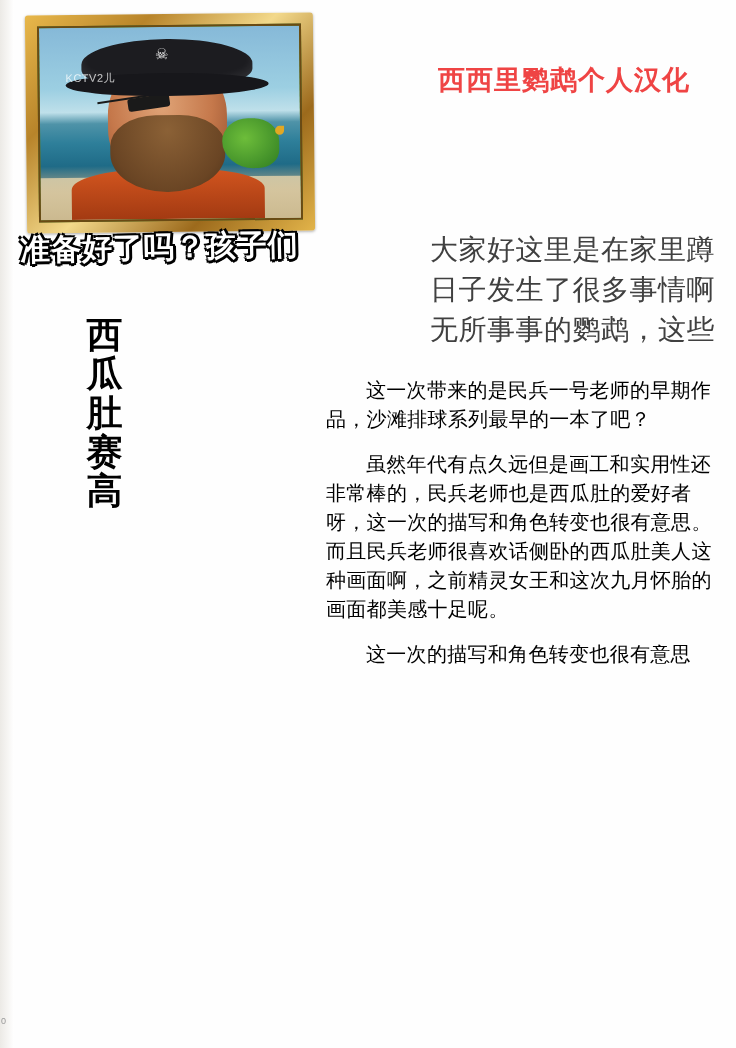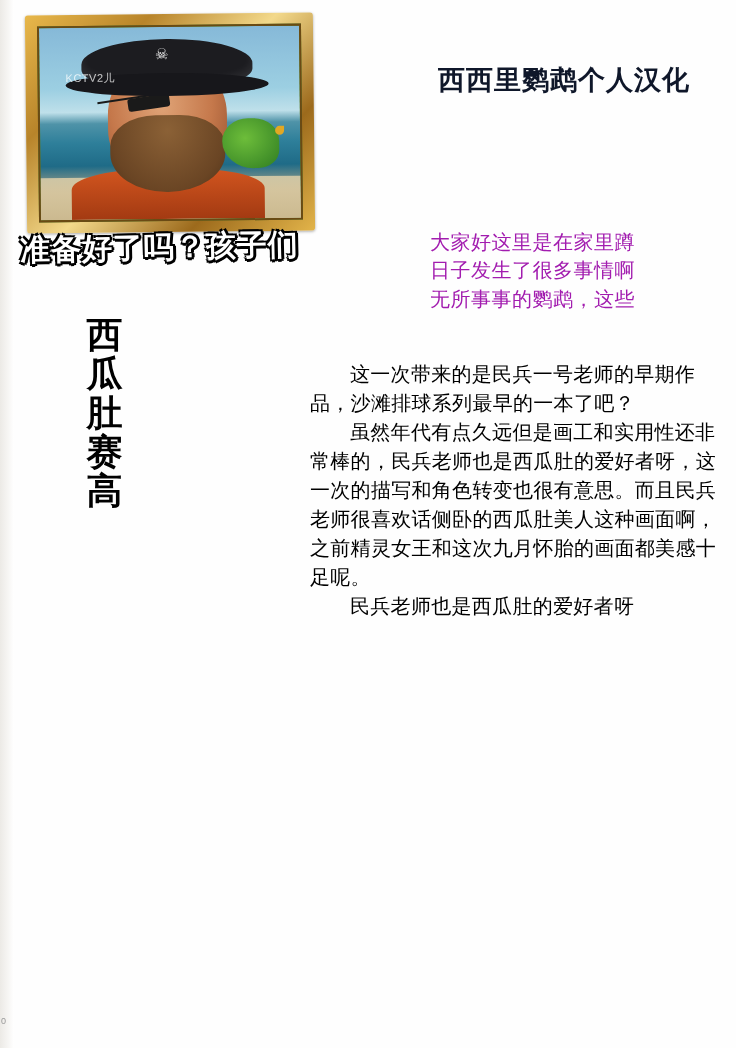--- a/index.html
+++ b/index.html
@@ -228,52 +228,52 @@
   .vertical-title span { display: block; }
 
   
   .headline {
     position: absolute;
     left: 404px;
     top: 62px;
     width: 320px;
     font-size: 27px;
     font-weight: bold;
-    color: #0f172a;
+    color: #ef4444;
     letter-spacing: 1px;
     text-align: center;
     font-family: "DejaVu Sans", sans-serif;
     white-space: nowrap;
   }
   .greeting {
     position: absolute;
     left: 430px;
     top: 230px;
     width: 300px;
-    font-size: 20px;
+    font-size: 28px;
     line-height: 1.42;
-    color: #a21caf;
+    color: #404040;
     letter-spacing: .5px;
-    font-family: Liberation Mono, monospace;
+    font-family: Liberation Sans, sans-serif;
   }
   .greeting p { margin: 0; white-space: nowrap; }
 
   .body-copy {
     position: absolute;
     left: 310px;
     top: 360px;
     width: 420px;
     font-size: 20px;
     line-height: 1.45;
     color: #000;
     letter-spacing: .3px;
     font-family: "DejaVu Sans", sans-serif;
   }
   .body-copy p {
-    margin: 0;
+    margin: 16px;
     text-indent: 2em;
   }
 </style>
 </head>
 <body>
 
 <div class="page">
   <div class="page-left-edge"></div>
   <div class="page-corner-mark">0</div>
 
@@ -311,15 +311,15 @@
 
   <div class="greeting">
     <p>大家好这里是在家里蹲</p>
     <p>日子发生了很多事情啊</p>
     <p>无所事事的鹦鹉，这些</p>
   </div>
 
   <div class="body-copy">
     <p>这一次带来的是民兵一号老师的早期作品，沙滩排球系列最早的一本了吧？</p>
     <p>虽然年代有点久远但是画工和实用性还非常棒的，民兵老师也是西瓜肚的爱好者呀，这一次的描写和角色转变也很有意思。而且民兵老师很喜欢话侧卧的西瓜肚美人这种画面啊，之前精灵女王和这次九月怀胎的画面都美感十足呢。</p>
-    <p>民兵老师也是西瓜肚的爱好者呀</p>
+    <p>这一次的描写和角色转变也很有意思</p>
   </div>
 </div>
 
 </body></html>

